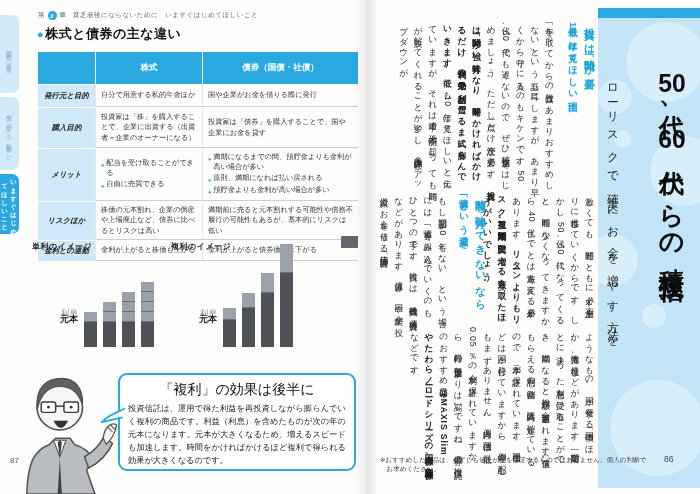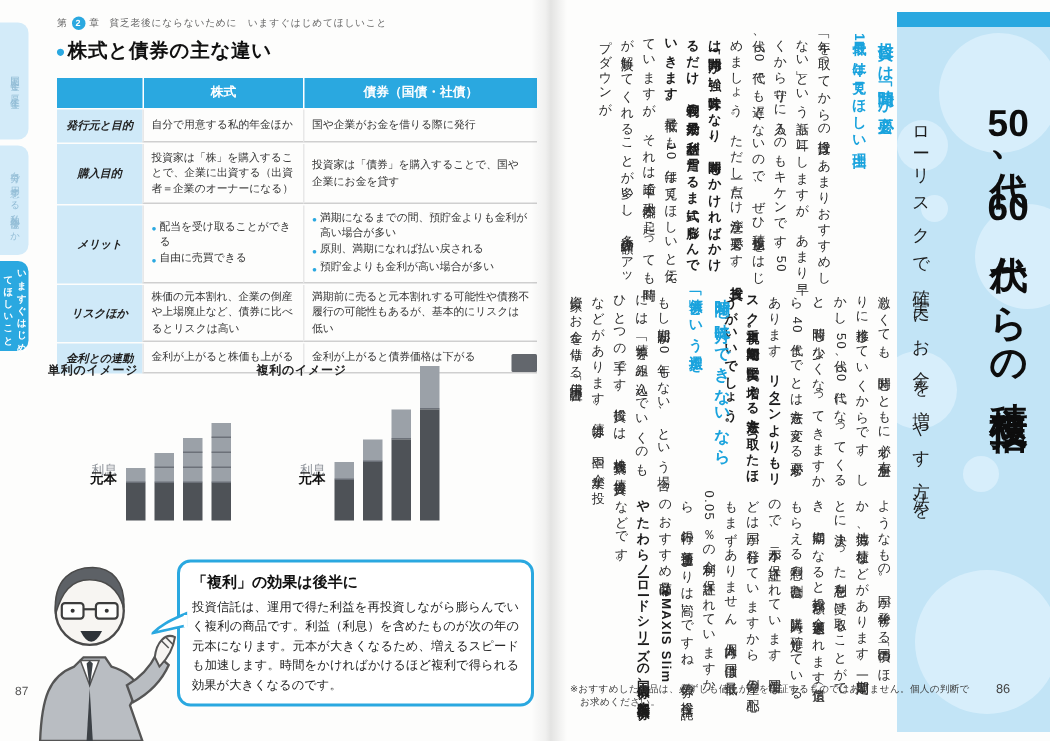--- a/index.html
+++ b/index.html
@@ -16,21 +16,21 @@
   .tab1{top:15px;height:78px;} .tab2{top:97px;height:73px;} .tab3{top:174px;height:60px;}
   
   .chapter{position:absolute;left:38px;top:11px;display:flex;align-items:center;gap:3px;font-size:6.5px;color:#666;}
   .chapnum{width:9px;height:9px;border-radius:50%;background:#2aa8e0;color:#fff;font-size:6px;font-weight:bold;
     display:flex;align-items:center;justify-content:center;}
   .chaptitle{margin-left:4px;letter-spacing:.5px;}
   .sec-title{position:absolute;left:37px;top:25px;font-size:13px;font-weight:bold;color:#111;letter-spacing:.5px;}
   .sec-title .bul{color:#2aa8e0;font-size:11px;margin-right:1px;}
   
   .dtable{position:absolute;left:38px;top:52px;width:320px;}
-  .thead{display:flex;height:20px;background:#2aa8e0;}
+  .thead{display:flex;height:32px;background:#2aa8e0;}
   .th{color:#fff;font-weight:bold;font-size:8.5px;display:flex;align-items:center;justify-content:center;}
   .c0{width:57px;font-style:italic;} .c1{width:107px;border-left:1px solid #fff;} .c2{flex:1;border-left:1px solid #fff;}
   .trow{display:flex;margin-top:1px;align-items:stretch;}
   .tlabel{width:57px;background:#cfe9f8;font-weight:bold;font-size:7.4px;color:#222;
     display:flex;align-items:center;justify-content:center;text-align:center;padding:2px;line-height:9.5px;}
   .tcell{width:107px;padding:3px 5px 3px 5px;font-size:7.2px;line-height:10.3px;color:#333;
     border-bottom:1px solid #cfcfcf;border-left:1px solid #e8e8e8;display:flex;flex-direction:column;justify-content:center;}
   .tcell.last{flex:1;}
   .citem{display:flex;}
   .cbul{color:#2aa8e0;font-size:5.5px;margin:2px 2px 0 0;}
@@ -41,21 +41,21 @@
   .bars{position:absolute;bottom:6px;left:52px;display:flex;align-items:flex-end;gap:6px;}
   .bar{width:13px;display:flex;flex-direction:column;justify-content:flex-end;}
   .iseg{border-bottom:1px solid rgba(70,75,82,.55);}
   .ylab{position:absolute;left:0;width:46px;text-align:right;}
   .lab-int{bottom:33px;color:#8b9097;font-size:8.5px;}
   .lab-pri{bottom:27px;color:#111;font-weight:bold;font-size:9px;}
   .marker{position:absolute;left:341px;top:236px;width:17px;height:12px;background:#63676d;border-radius:1px;}
   
   .bubble{position:absolute;left:118px;top:373px;width:238px;height:98px;border:2px solid #2aa8e0;border-radius:9px;
     background:#fff;padding:6px 8px 4px 8px;}
-  .bub-title{font-size:10px;font-weight:bold;color:#111;margin-bottom:3px;}
+  .bub-title{font-size:14px;font-weight:normal;color:#111;margin-bottom:3px;text-align:center;}
   .bub-body{font-size:8.2px;line-height:13px;color:#222;text-align:justify;}
   .tail{position:absolute;left:-19px;top:30px;}
   .man{position:absolute;left:14px;top:370px;}
   .pn-left{position:absolute;left:10px;top:456px;font-size:8px;color:#555;}
   
   .band{position:absolute;writing-mode:vertical-rl;font-size:8.6px;line-height:14.6px;letter-spacing:.9px;color:#2b2b2b;}
   .band .seg-b{font-weight:bold;color:#1c1c1c;}
   .b1{left:378px;top:20px;width:179px;height:167px;}
   .b2r{left:490px;top:191px;width:107px;height:132px;}
   .b2l{left:378px;top:191px;width:72px;height:132px;}

